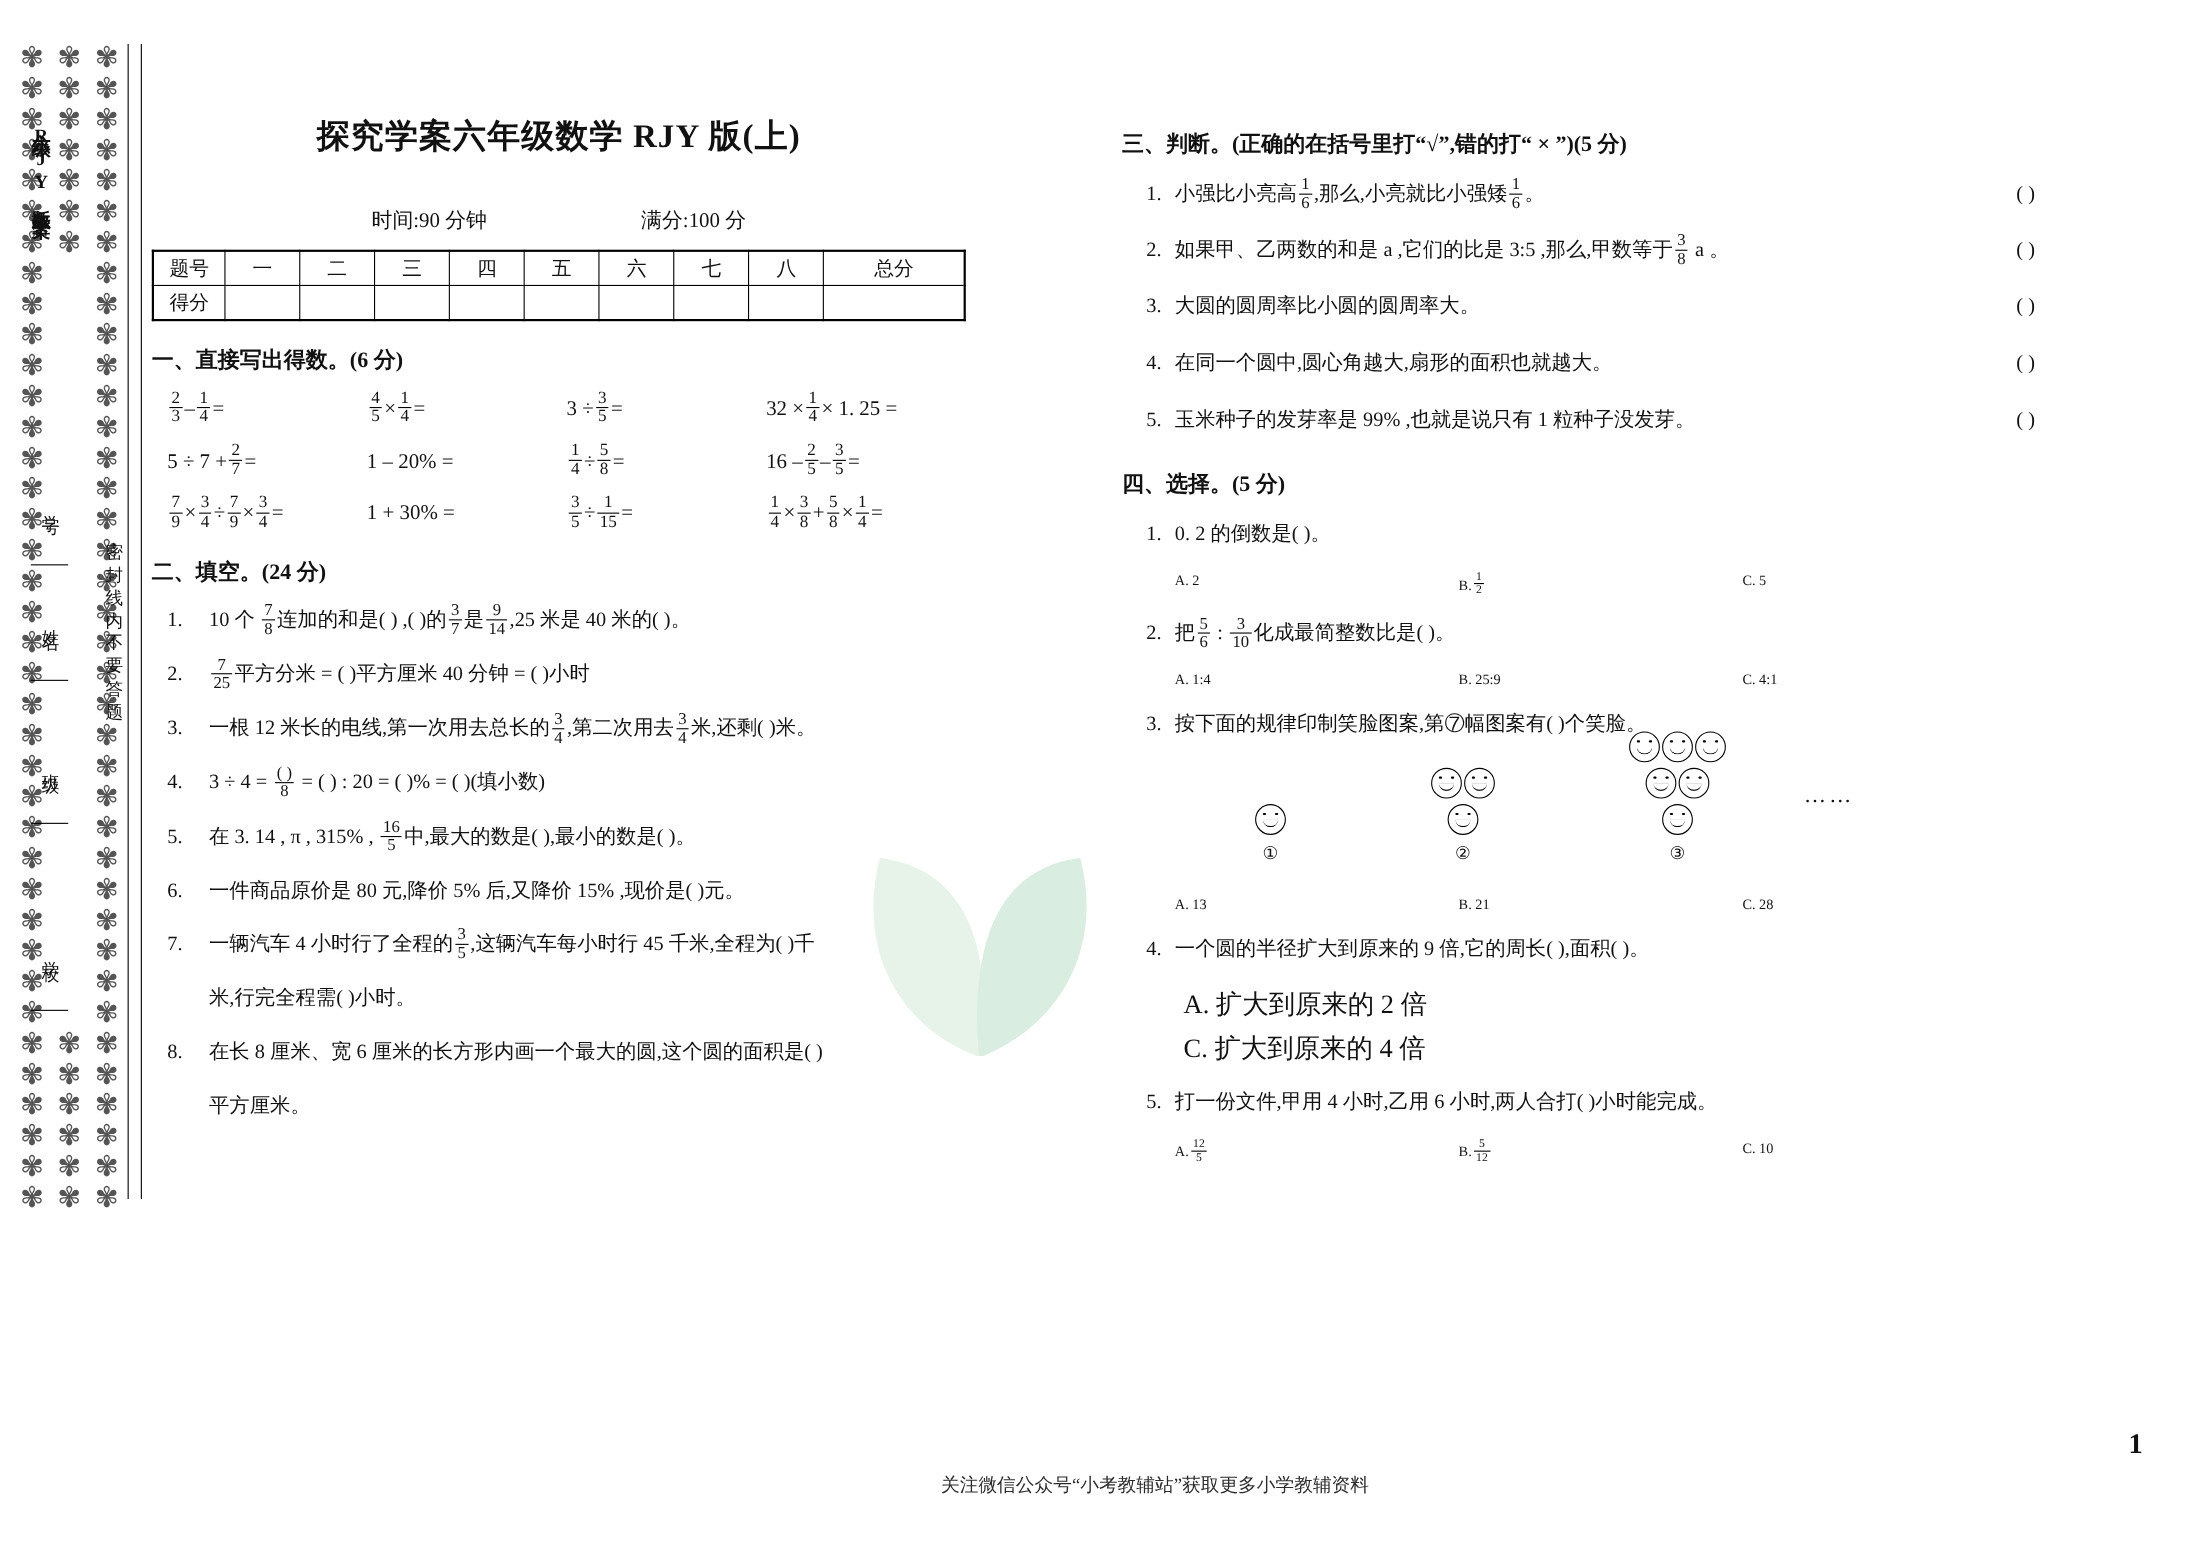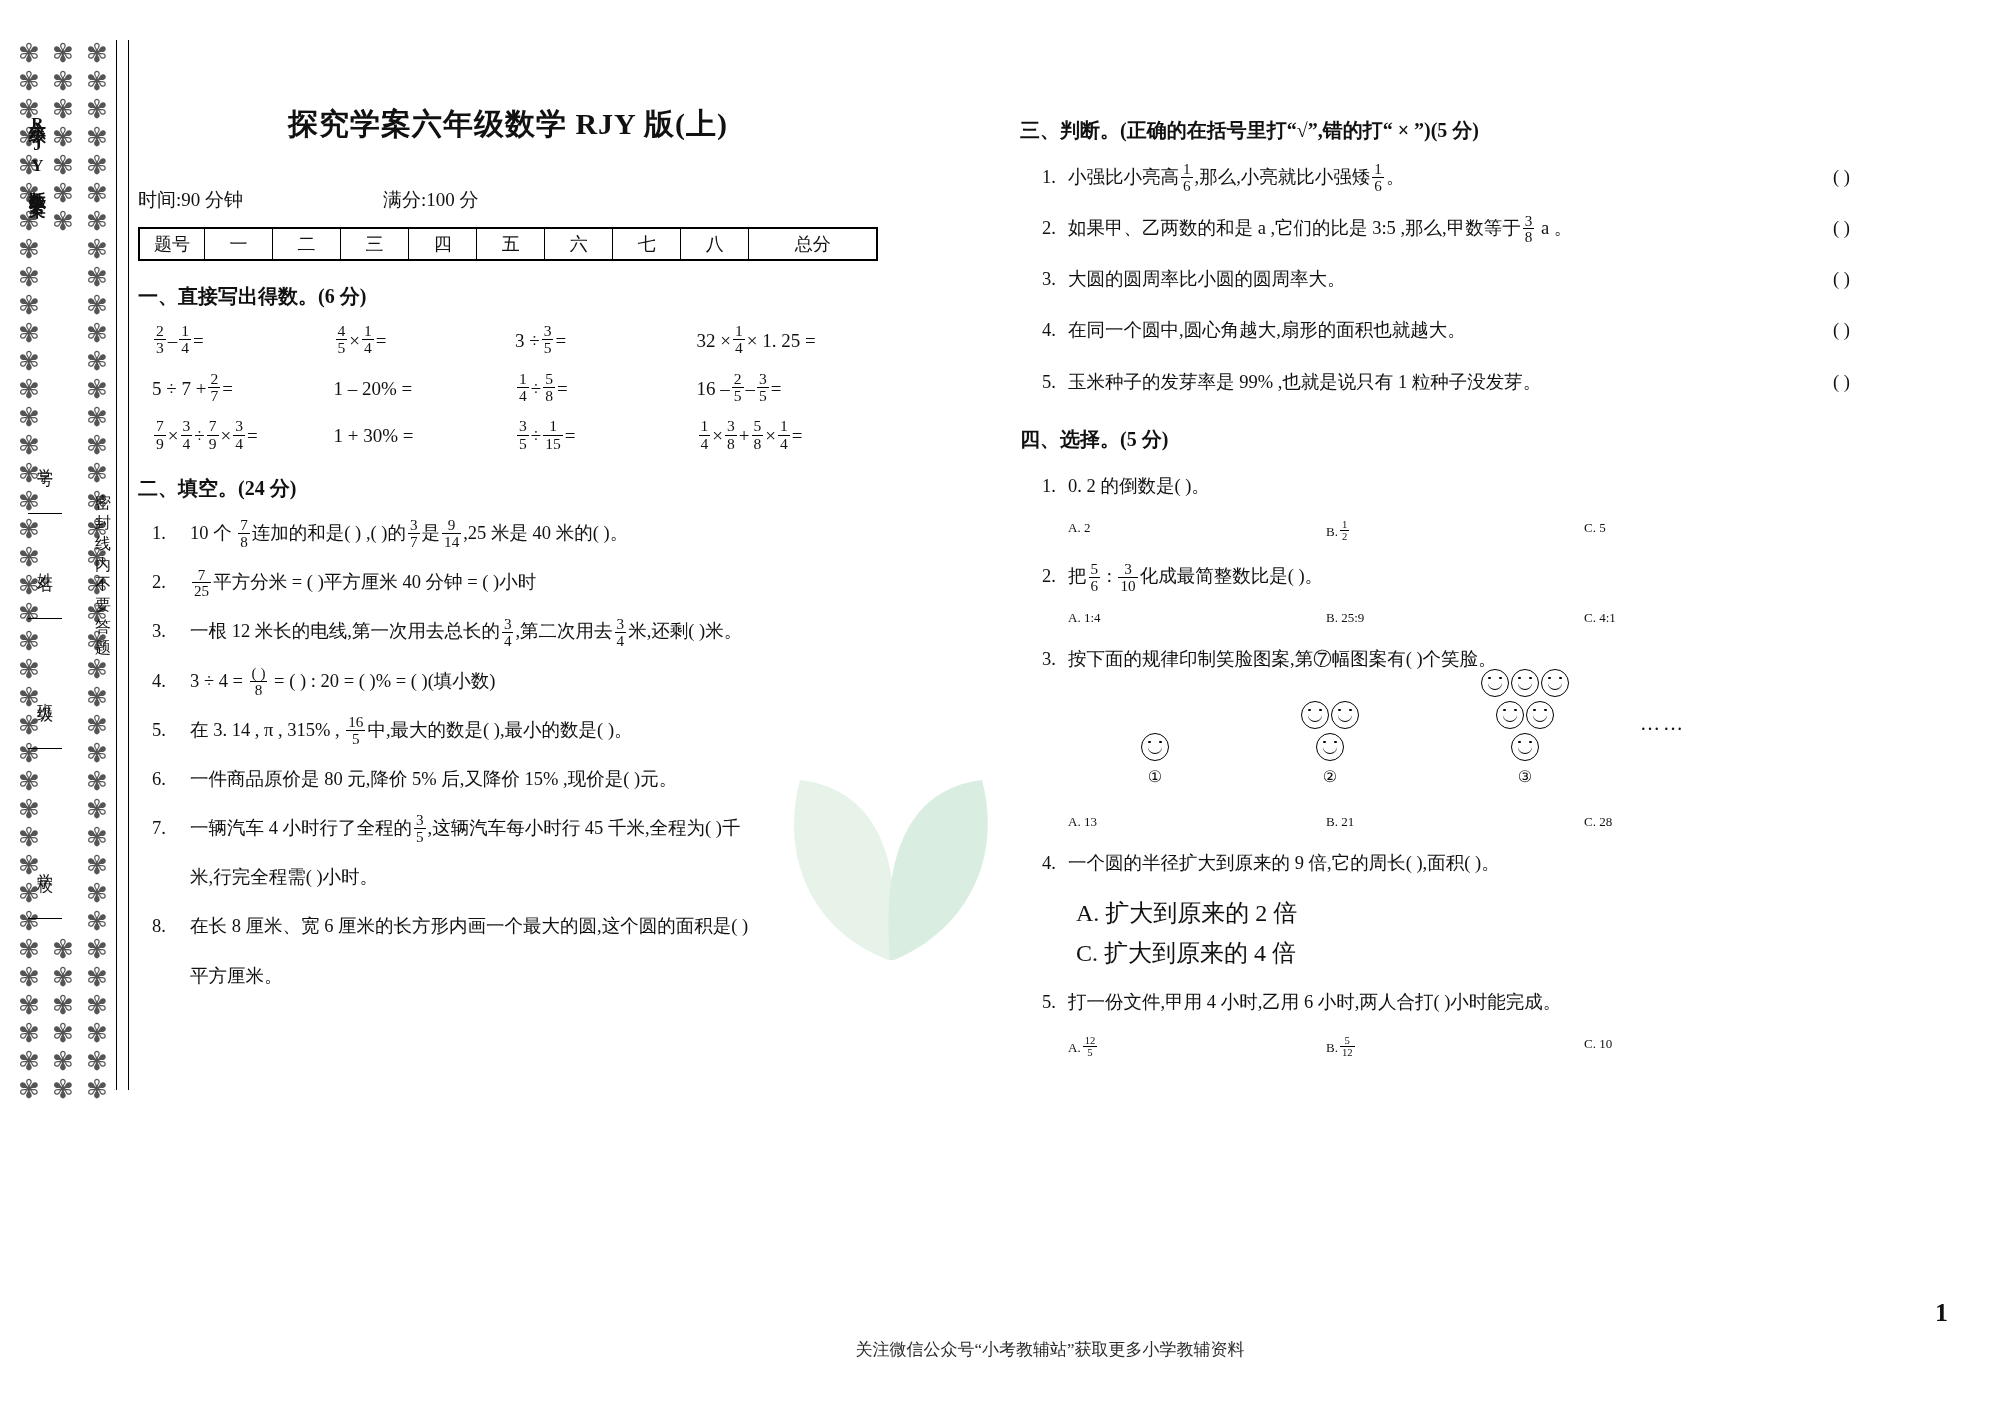--- a/index.html
+++ b/index.html
@@ -33,21 +33,21 @@
   .side-seal{left:92px;top:480px;font-size:16px;}
   .field-line{position:absolute;left:28px;width:34px;border-top:1px solid #000;}
 
   
   .col-left{position:absolute;left:138px;top:70px;width:740px;}
   .col-right{position:absolute;left:1020px;top:95px;width:870px;}
 
   h1.title{font-size:30px;font-weight:bold;text-align:center;margin:34px 0 0 0;letter-spacing:1px;}
   h2.subtitle{font-size:27px;font-weight:bold;text-align:center;margin:40px 0 0 0;letter-spacing:1px;}
 
-  .meta{display:flex;justify-content:flex-start;gap:140px;margin:42px 0 14px 0;font-size:19px;font-family:Liberation Serif, serif;}
+  .meta{display:flex;justify-content:center;gap:140px;margin:42px 0 14px 0;font-size:19px;font-family:Liberation Serif, serif;}
 
   table.score{border-collapse:collapse;width:100%;margin-top:8px;}
   table.score td{border:1px solid #000;height:28px;text-align:center;font-size:18px;}
   table.score tr td:first-child{width:62px;}
   table.score{border:2px solid #000;}
 
   .sec-head{font-size:20px;font-weight:bold;margin:22px 0 10px 0;}
 
   .row4{display:flex;margin:14px 0 14px 14px;font-size:19px;align-items:center;}
   .row4 > div{width:182px;display:flex;align-items:center;}
@@ -220,20 +220,32 @@
             <td>一</td>
             <td>二</td>
             <td>三</td>
             <td>四</td>
             <td>五</td>
             <td>六</td>
             <td>七</td>
             <td>八</td>
             <td>总分</td>
           </tr>
+          <tr>
+            <td>得分</td>
+            <td></td>
+            <td></td>
+            <td></td>
+            <td></td>
+            <td></td>
+            <td></td>
+            <td></td>
+            <td></td>
+            <td></td>
+          </tr>
         </tbody>
     </table>
 
     <div class="sec-head">一、直接写出得数。(6 分)</div>
     <div id="sec1rows">
         <div class="row4">
           <div><span class="frac">
               <span class="n">2</span>
               <span class="d">3</span>
             </span> – <span class="frac">

